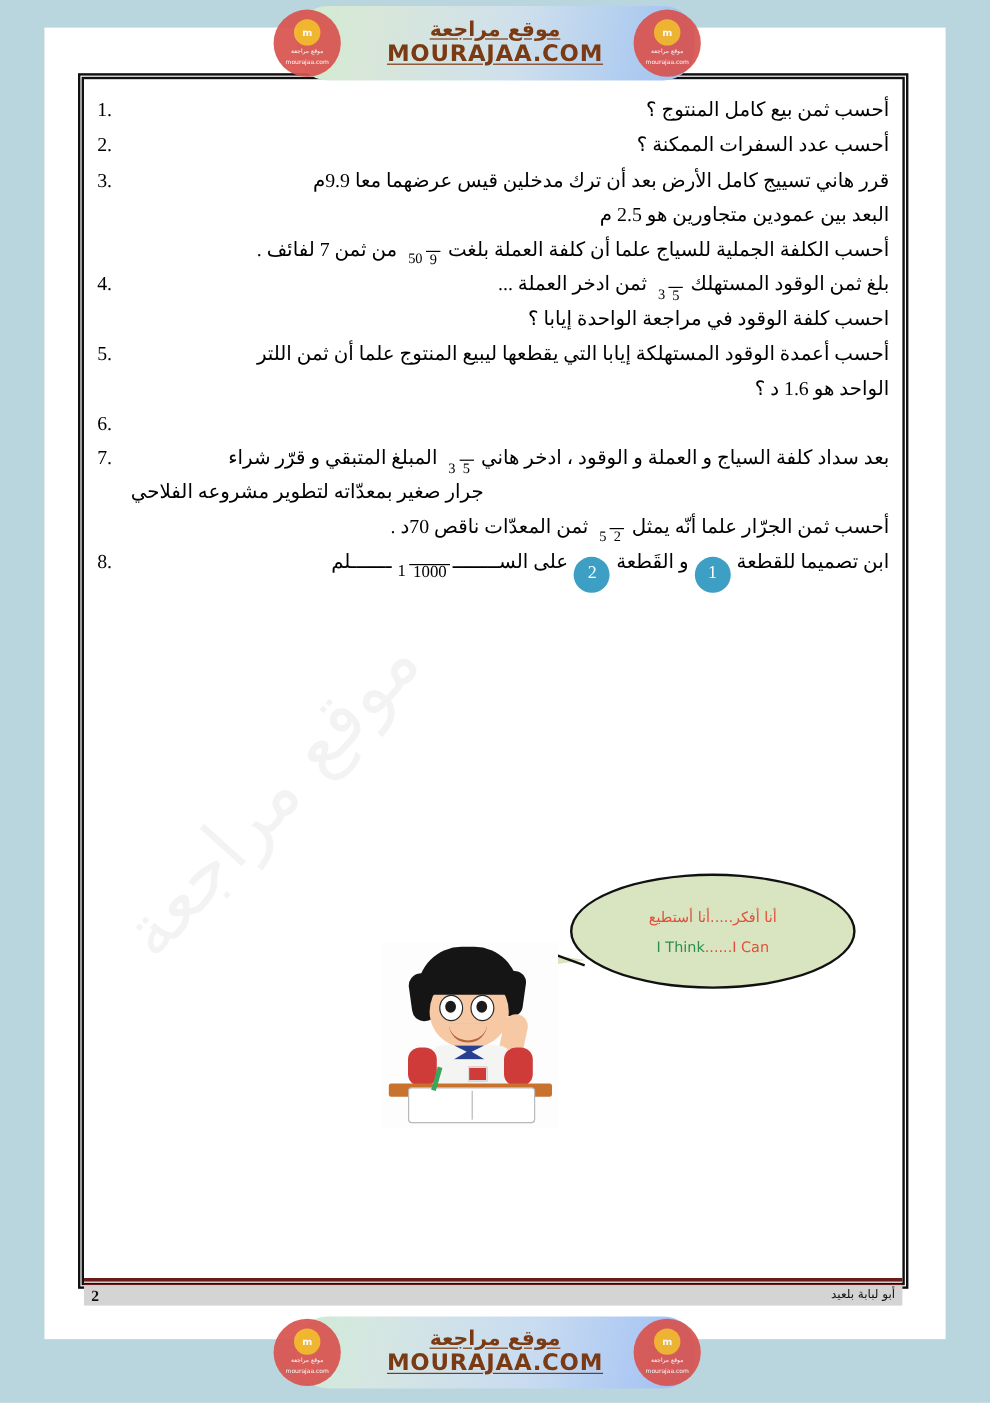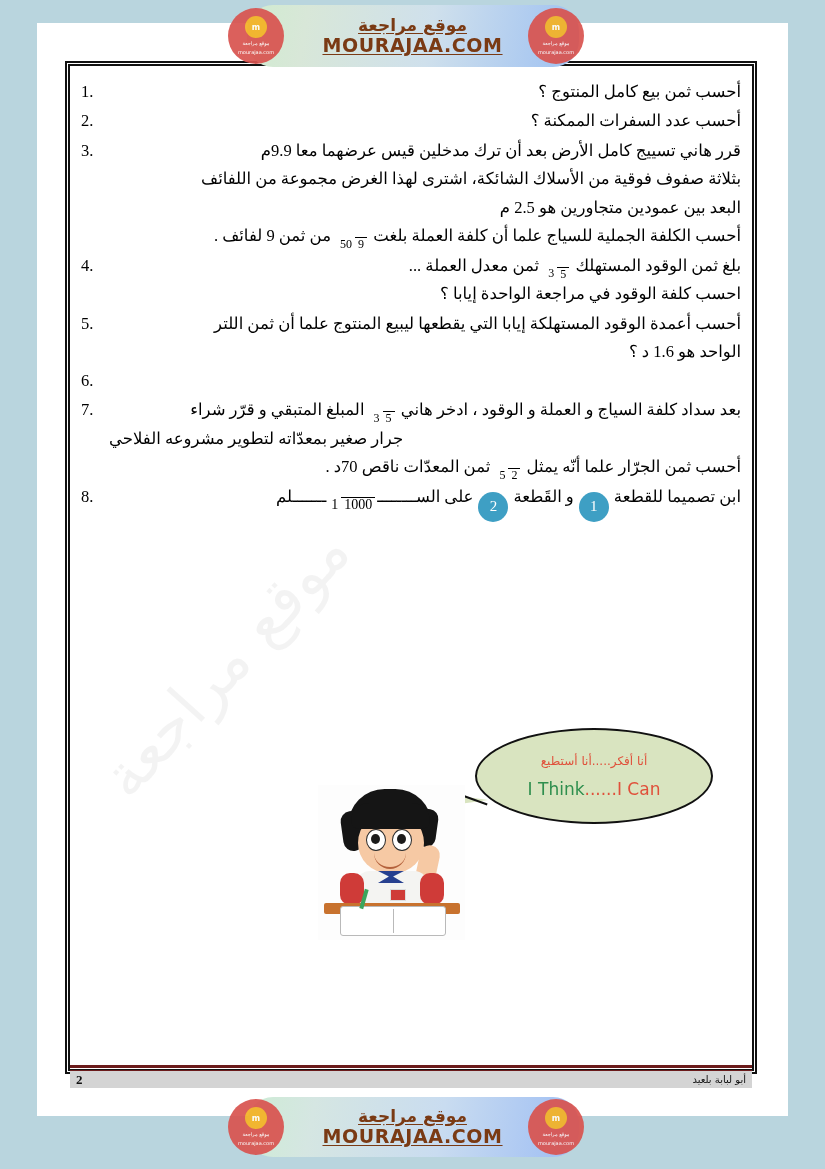--- a/index.html
+++ b/index.html
@@ -260,21 +260,21 @@
     direction: rtl;
     z-index: 3;
   }
   .bubble-ar {
     font-family: "DejaVu Sans", sans-serif;
     font-size: 12px;
     white-space: nowrap;
   }
   .bubble-en {
     font-family: "DejaVu Sans", sans-serif;
-    font-size: 17px;
+    font-size: 12px;
     direction: ltr;
     white-space: nowrap;
   }
   .tx-green { color: #2f8f4e; }
   .tx-red   { color: #e0503a; }
   .bubble-tail {
     position: absolute;
     left: 408px;
     top: 74px;
     width: 0;
@@ -542,39 +542,38 @@
     <div class="q">
       <div class="q-body">
         <span class="line">أحسب عدد السفرات الممكنة ؟</span>
       </div>
       <div class="q-num">2.</div>
     </div>
 
     <div class="q">
       <div class="q-body">
         <span class="line">قرر هاني تسييج كامل الأرض بعد أن ترك مدخلين قيس عرضهما معا 9.9م</span>
-        <span class="line">بثلاثة صفوف فوقية من الأسلاك الشائكة، اشترى لهذا الغرض مجموعة من اللفائف</span>
         <span class="line">البعد بين عمودين متجاورين هو 2.5 م</span>
         <span class="line right-pad">
           <span>أحسب الكلفة الجملية للسياج علما أن كلفة العملة  بلغت </span><span class="frac">
               <span class="num">50</span>
               <span class="den">9</span>
-            </span><span> من ثمن 9 لفائف .</span>
+            </span><span> من ثمن 7 لفائف .</span>
         </span>
       </div>
       <div class="q-num">3.</div>
     </div>
 
     <div class="q">
       <div class="q-body">
         <span class="line">
           <span>بلغ ثمن الوقود المستهلك </span><span class="frac">
               <span class="num">3</span>
               <span class="den">5</span>
-            </span><span> ثمن معدل العملة ...</span>
+            </span><span> ثمن ادخر العملة ...</span>
         </span>
         <span class="line indent">احسب كلفة الوقود في مراجعة الواحدة إيابا ؟</span>
       </div>
       <div class="q-num">4.</div>
     </div>
 
     <div class="q">
       <div class="q-body">
         <span class="line">أحسب أعمدة الوقود المستهلكة إيابا  التي يقطعها ليبيع المنتوج علما أن ثمن اللتر</span>
         <span class="line">الواحد هو 1.6 د ؟</span>

